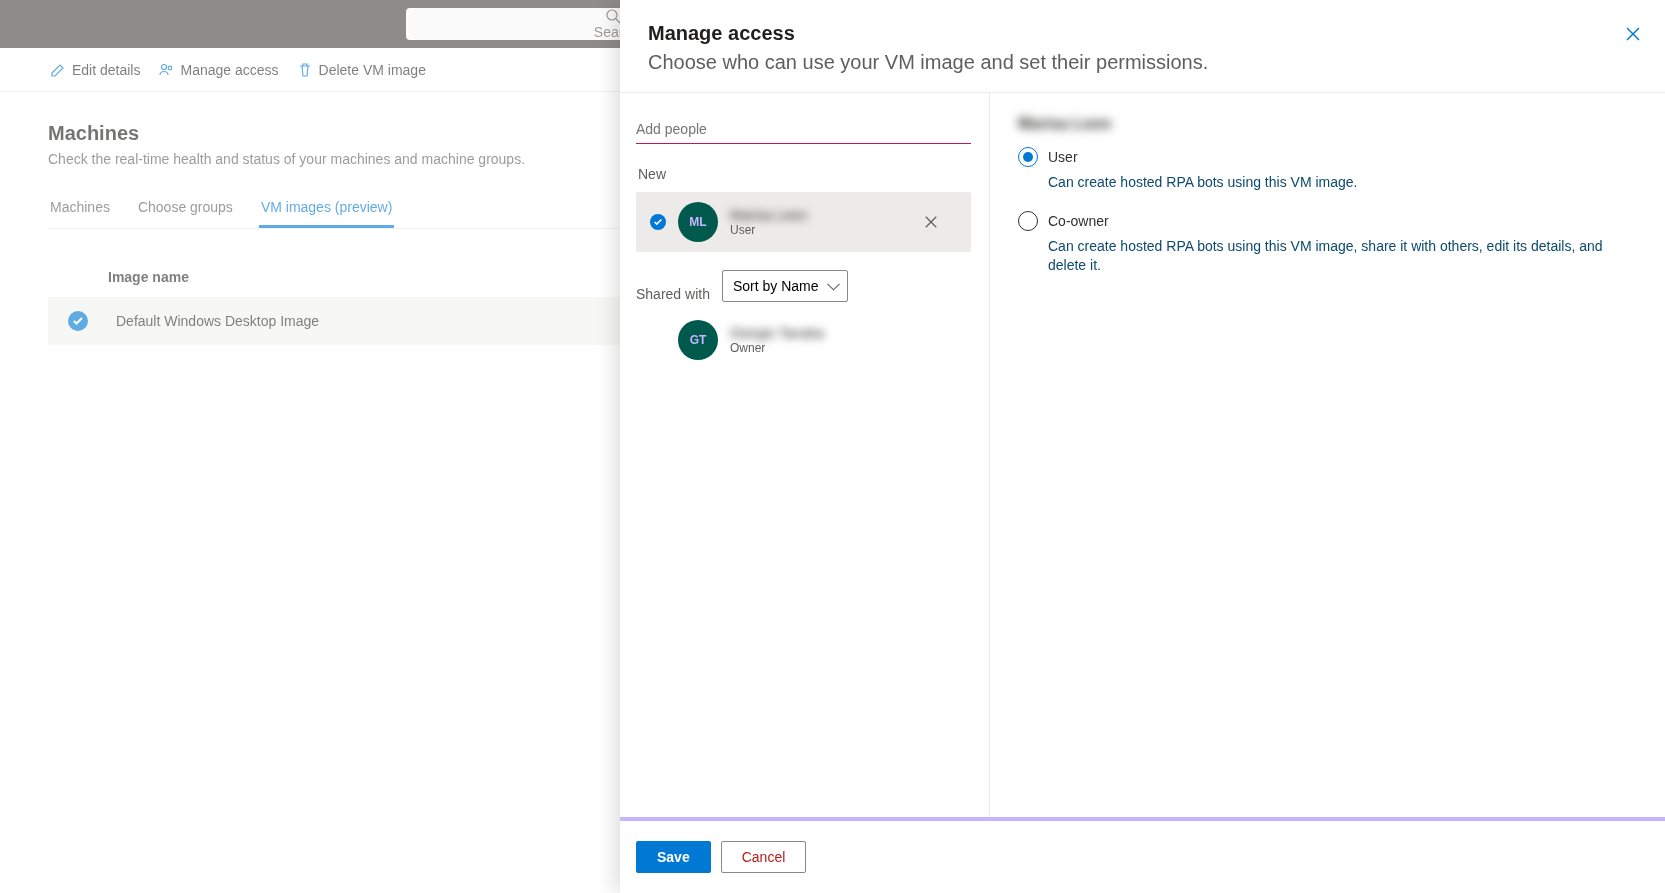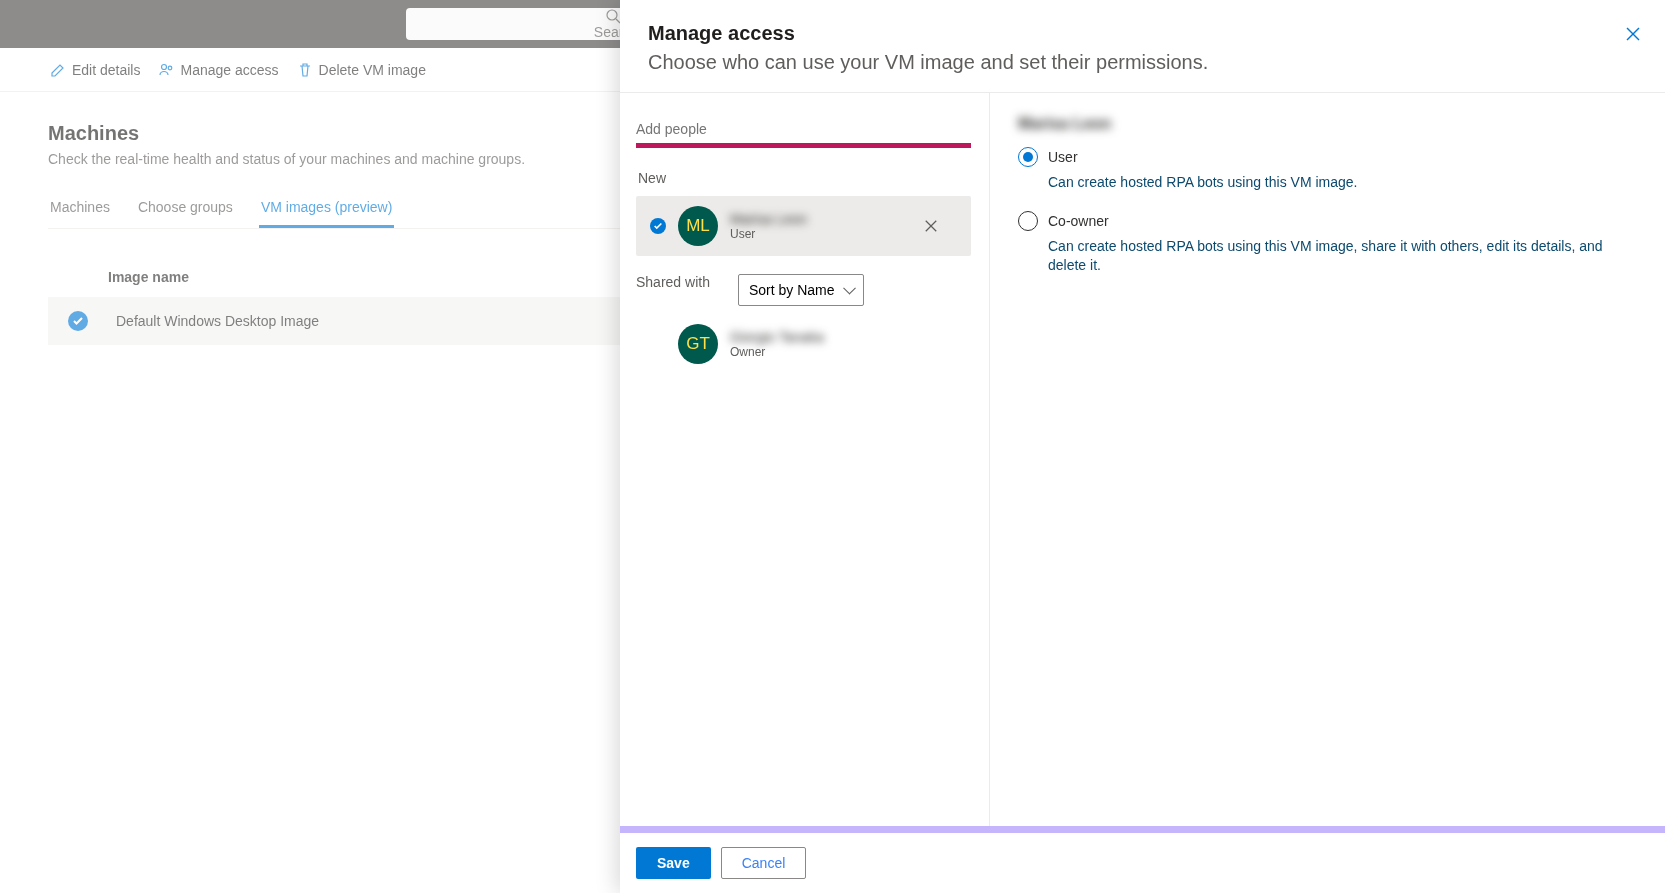--- a/index.html
+++ b/index.html
@@ -40,30 +40,30 @@
     .panel { position: absolute; top: 0; right: 0; bottom: 0; width: 1045px; background: #fff; box-shadow: -4px 0 20px rgba(0,0,0,0.15); display: flex; flex-direction: column; }
     .panel-header { padding: 22px 28px 18px; border-bottom: 1px solid #edebe9; position: relative; }
     .panel-title { font-size: 20px; font-weight: 600; color: #201f1e; margin-bottom: 6px; }
     .panel-sub { font-size: 20px; color: #605e5c; }
     .panel-close { position: absolute; top: 18px; right: 16px; width: 32px; height: 32px; display: flex; align-items: center; justify-content: center; cursor: pointer; color: #0078d4; }
 
     .panel-body { flex: 1; display: flex; overflow: hidden; }
     .panel-left { width: 370px; padding: 22px 18px 0 16px; border-right: 1px solid #edebe9; }
     .panel-right { flex: 1; padding: 22px 28px; }
 
-    .add-people-input { width: 100%; border: none; border-bottom: 5px solid #be185d; padding: 6px 0; font-size: 14px; color: #a16207; outline: none; background: transparent; }
+    .add-people-input { width: 100%; border: none; border-bottom: 1px solid #be185d; padding: 6px 0; font-size: 14px; color: #a16207; outline: none; background: transparent; }
 
     .section-label { font-size: 14px; color: #605e5c; margin: 22px 0 10px 2px; }
-    .section-row { display: flex; align-items: flex-start; gap: 28px; margin-bottom: 8px; }
+    .section-row { display: flex; align-items: flex-end; gap: 12px; margin-bottom: 8px; }
 
     .person-row { display: flex; align-items: center; padding: 10px 14px; gap: 12px; border-radius: 2px; position: relative; }
     .person-row.selected { background: #edebe9; }
     .person-row.selected::after { content: ""; }
     .person-check { width: 16px; height: 16px; border-radius: 50%; background: #0078d4; display: flex; align-items: center; justify-content: center; flex-shrink: 0; }
-    .avatar { width: 40px; height: 40px; border-radius: 50%; display: flex; align-items: center; justify-content: center; color: #fde047; font-size: 17px; font-weight: 400; flex-shrink: 0; }
+    .avatar { width: 40px; height: 40px; border-radius: 50%; display: flex; align-items: center; justify-content: center; color: #c4b5fd; font-size: 12px; font-weight: 700; flex-shrink: 0; }
     .avatar.ml { background: #00594d; }
     .avatar.gt { background: #00594d; }
     .person-meta { flex: 1; min-width: 0; }
     .person-name { font-size: 14px; color: #323130; filter: blur(4px); user-select: none; }
     .person-role { font-size: 12px; color: #605e5c; }
     .person-remove { width: 28px; height: 28px; display: flex; align-items: center; justify-content: center; cursor: pointer; color: #605e5c; flex-shrink: 0; }
 
     .sort-select { border: 1px solid #8a8886; border-radius: 2px; height: 32px; padding: 0 28px 0 10px; font-size: 14px; background: #fff; appearance: none; position: relative; }
     .select-wrap { position: relative; display: inline-block; }
     .select-wrap::after { content: ""; position: absolute; right: 10px; top: 50%; width: 8px; height: 8px; border-right: 1px solid #605e5c; border-bottom: 1px solid #605e5c; transform: translateY(-70%) rotate(45deg); pointer-events: none; }
@@ -72,24 +72,24 @@
     .perm-user-name { font-size: 16px; font-weight: 600; filter: blur(5px); margin-bottom: 14px; color: #323130; user-select: none; }
     .radio-block { margin-bottom: 18px; }
     .radio-head { display: flex; align-items: center; gap: 10px; margin-bottom: 6px; cursor: pointer; }
     .radio-circle { width: 20px; height: 20px; border-radius: 50%; border: 1px solid #323130; display: flex; align-items: center; justify-content: center; flex-shrink: 0; }
     .radio-circle.checked { border-color: #0078d4; }
     .radio-circle.checked::after { content: ""; width: 10px; height: 10px; border-radius: 50%; background: #0078d4; }
     .radio-label { font-size: 14px; color: #323130; }
     .radio-desc { font-size: 14px; color: #0c4a6e; margin-left: 30px; line-height: 1.4; }
 
     
-    .panel-footer { padding: 14px 16px; display: flex; gap: 10px; border-top: 7px solid #c4b5fd; }
+    .panel-footer { padding: 20px 16px; display: flex; gap: 10px; border-top: 4px solid #c4b5fd; }
     .btn { height: 32px; padding: 0 20px; border-radius: 2px; font-size: 14px; cursor: pointer; border: 1px solid transparent; }
     .btn-primary { background: #0078d4; color: #fff; font-weight: 600; }
-    .btn-secondary { background: #fff; color: #3b82f6; border-color: #8a8886; text-align: right; }
+    .btn-secondary { background: #fff; color: #b91c1c; border-color: #8a8886; text-align: right; }
   </style>
 </head>
 <body>
 
 <div class="top-header">
   <div class="search-box">
     <svg width="16" height="16" viewBox="0 0 16 16" fill="none" stroke="#605e5c" stroke-width="1.2">
         <circle cx="7" cy="7" r="5"></circle>
         <line x1="11" y1="11" x2="15" y2="15"></line>
       </svg>

